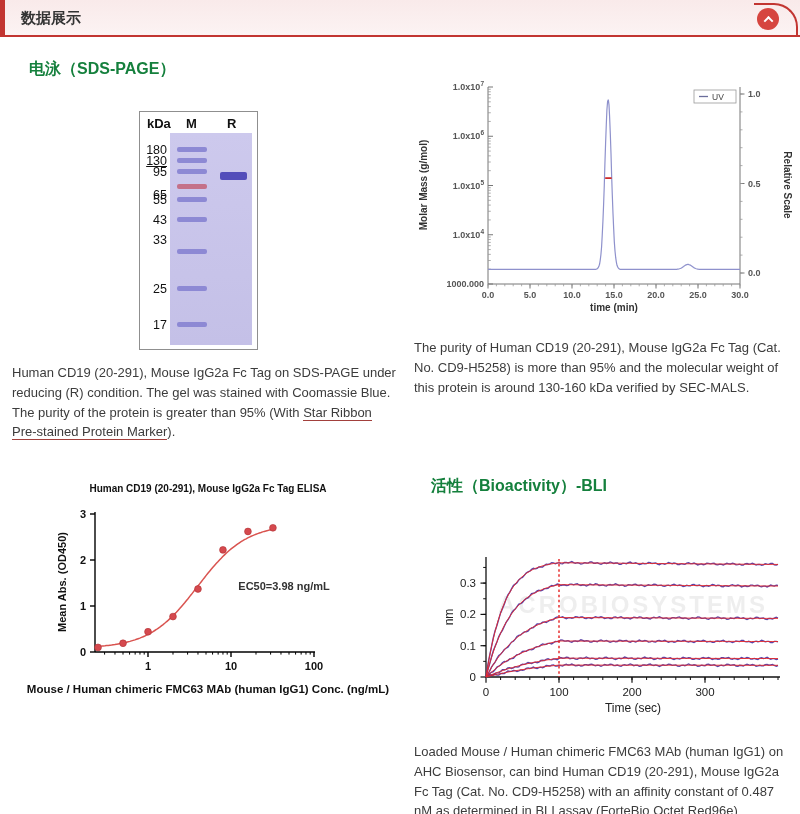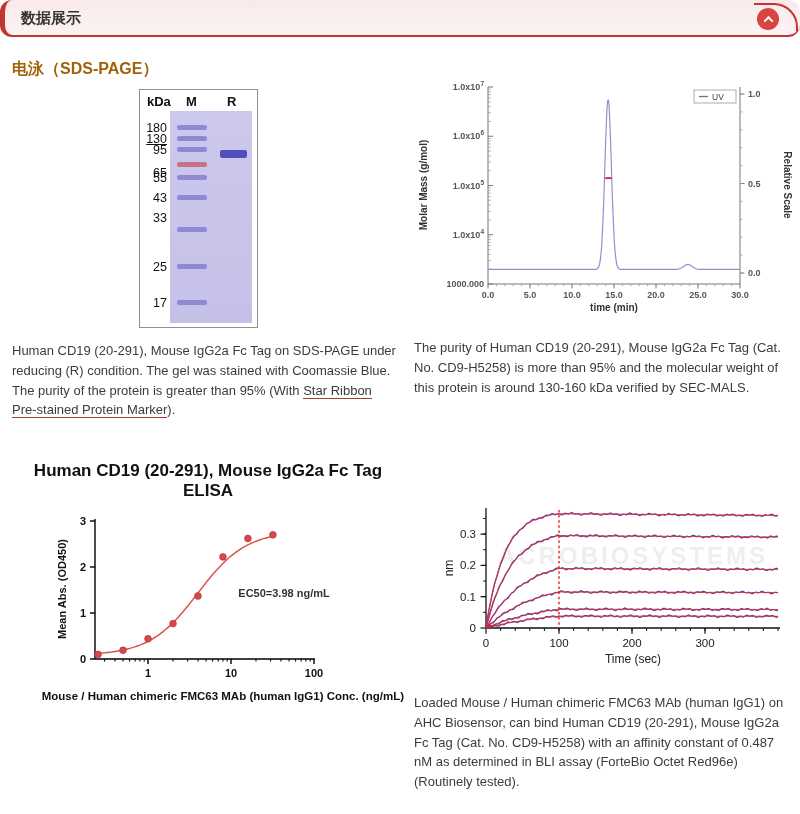--- a/index.html
+++ b/index.html
@@ -8,55 +8,54 @@
     background: #fff; color: #222;
     font-family: "Liberation Sans", "DejaVu Sans", sans-serif;
   }
   
   .hdr {
     position: relative; height: 37px;
     background: linear-gradient(180deg, #f9eaea, #fcf3f3);
     border-left: 5px solid #c23531;
     border-bottom: 2px solid #c23531;
     overflow: hidden;
-    border-radius: 12px;
   }
   .hdr h1 { margin: 0; padding: 9px 0 0 16px; font-size: 15px; color: #333; font-weight: bold; }
   .hdr-corner {
     position: absolute; top: 3px; right: 2px; width: 44px; height: 44px;
     border-top: 2px solid #c23531; border-right: 2px solid #c23531;
     border-top-right-radius: 24px;
   }
   .top-btn {
     position: absolute; top: 8px; right: 21px; width: 22px; height: 22px;
     border-radius: 50%; background: #d6453f; border: none; cursor: pointer;
     display: flex; align-items: center; justify-content: center; padding: 0;
   }
   .chev { width: 7px; height: 7px; border-top: 2px solid #fff; border-left: 2px solid #fff;
           transform: rotate(45deg) translate(1px,1px); }
   
   main.grid { display: grid; grid-template-columns: 392px 382px; gap: 28px 10px; padding: 16px 6px 0 12px; }
-  h2.sec { font-size: 16px; margin: 6px 0 0; color: #a16207; font-weight: bold; }
+  h2.sec { font-size: 16px; margin: 6px 17px 0; color: #15803d; font-weight: bold; }
   .caption { font-size: 13px; line-height: 1.52; color: #3c3c3c; margin: 13px 0 0; padding-right: 4px; }
   .caption a { color: #3c3c3c; text-decoration: none; border-bottom: 1px solid #a2403c; }
   
   .gel-fig { position: relative; width: 119px; height: 239px; border: 1px solid #8f8f8f;
-             background: #fff; margin: 9px 0 0 127px; }
+             background: #fff; margin: 31px 0 0 127px; }
   .gel-rect { position: absolute; left: 30px; top: 21px; width: 82px; height: 212px;
               background: linear-gradient(180deg, #cdc9ed, #c4c0e7); }
   .gel-hd { position: absolute; top: 4px; font-size: 13px; font-weight: 600; color: #111; }
   .gel-lbl { position: absolute; left: 2px; width: 25px; text-align: right; font-size: 12.5px; color: #111; }
   .band { position: absolute; border-radius: 2px; filter: blur(.7px); }
   
   .chart { position: relative; }
   svg text { font-family: "Liberation Sans", "DejaVu Sans", sans-serif; }
   .sec-chart { margin: 4px 0 0 0; }
-  .elisa-t1 { font-size: 17px; font-weight: bold; text-align: center; margin: 13px 0 0; color: #111; }
+  .elisa-t1 { font-size: 10px; font-weight: bold; text-align: center; margin: 13px 0 0; color: #111; }
   .elisa-t2 { font-size: 11px; text-align: center; margin: 2px 0 0; color: #222; }
-  .elisa-xlabel { font-size: 11.5px; font-weight: bold; text-align: right; margin: 1px 0 0; color: #111; }
+  .elisa-xlabel { font-size: 11.5px; font-weight: bold; text-align: center; margin: 1px 0 0; color: #111; }
   .bli-chart { margin: 52px 0 0 24px; }
 </style>
 </head>
 <body>
 
 <header class="hdr">
   <h1>数据展示</h1>
   <div class="hdr-corner"></div>
   <button class="top-btn" title="">
     <span class="chev"></span>
@@ -267,20 +266,21 @@
           <circle cx="185.9709792802209" cy="94.97999999999999" r="3.4" fill="#d5494e" stroke="#b13034" stroke-width="0.6"></circle>
           <circle cx="210.9564689203313" cy="55.879999999999995" r="3.4" fill="#d5494e" stroke="#b13034" stroke-width="0.6"></circle>
           <circle cx="235.94195856044178" cy="37.47999999999999" r="3.4" fill="#d5494e" stroke="#b13034" stroke-width="0.6"></circle>
           <circle cx="260.9274482005522" cy="33.8" r="3.4" fill="#d5494e" stroke="#b13034" stroke-width="0.6"></circle>
           <text x="272" y="96" font-size="11" fill="#333" text-anchor="middle" font-weight="600">EC50=3.98 ng/mL</text>
         </svg></div>
     <div class="elisa-xlabel">Mouse / Human chimeric FMC63 MAb (human IgG1) Conc. (ng/mL)</div>
   </section>
 
   <section class="panel">
+    <h2 class="sec">活性（Bioactivity）-BLI</h2>
     <div class="chart bli-chart" id="chart-bli"><svg width="352" height="176" viewBox="0 0 352 176">
           <text x="195" y="64" font-size="24" fill="#777" text-anchor="middle" font-weight="bold" letter-spacing="3" opacity="0.12">ACROBIOSYSTEMS</text>
           <line x1="48" y1="8" x2="48" y2="128" stroke="#111" stroke-width="1.3"></line>
           <line x1="48" y1="128" x2="342" y2="128" stroke="#111" stroke-width="1.3"></line>
           <line x1="42.5" y1="128" x2="48" y2="128" stroke="#111" stroke-width="1.2"></line>
           <text x="38" y="132" font-size="11.5" fill="#222" text-anchor="end">0</text>
           <line x1="42.5" y1="96.7" x2="48" y2="96.7" stroke="#111" stroke-width="1.2"></line>
           <text x="38" y="100.7" font-size="11.5" fill="#222" text-anchor="end">0.1</text>
           <line x1="42.5" y1="65.4" x2="48" y2="65.4" stroke="#111" stroke-width="1.2"></line>
           <text x="38" y="69.4" font-size="11.5" fill="#222" text-anchor="end">0.2</text>

